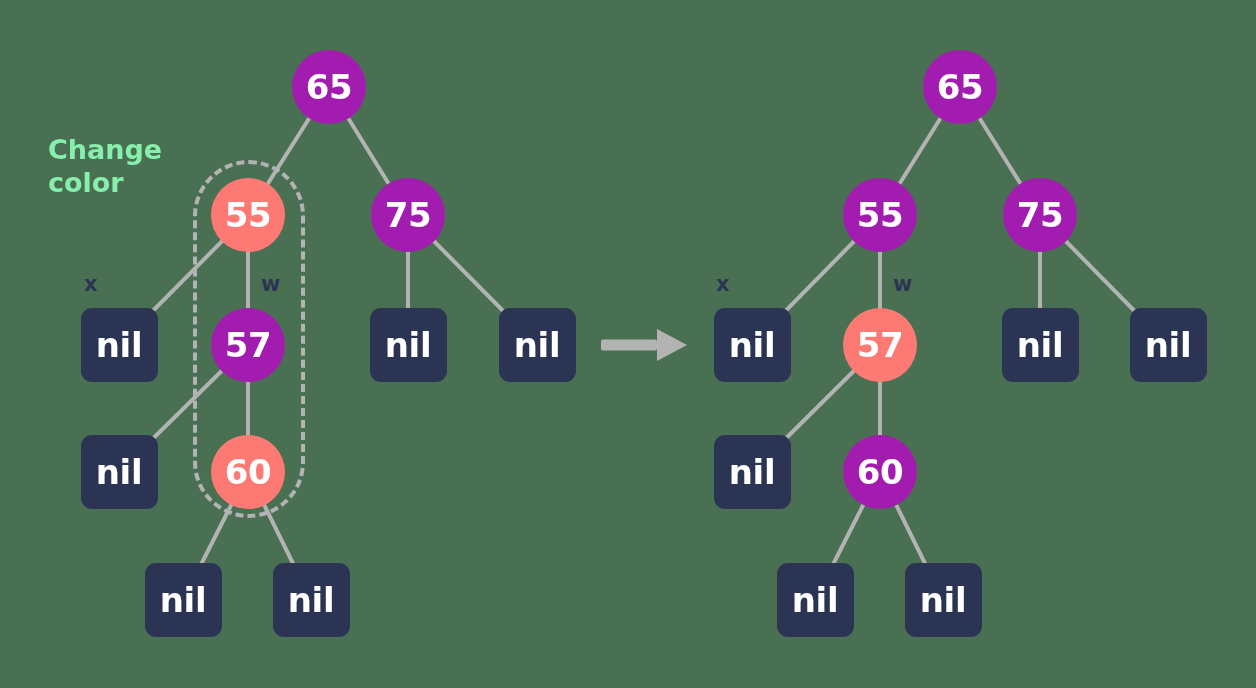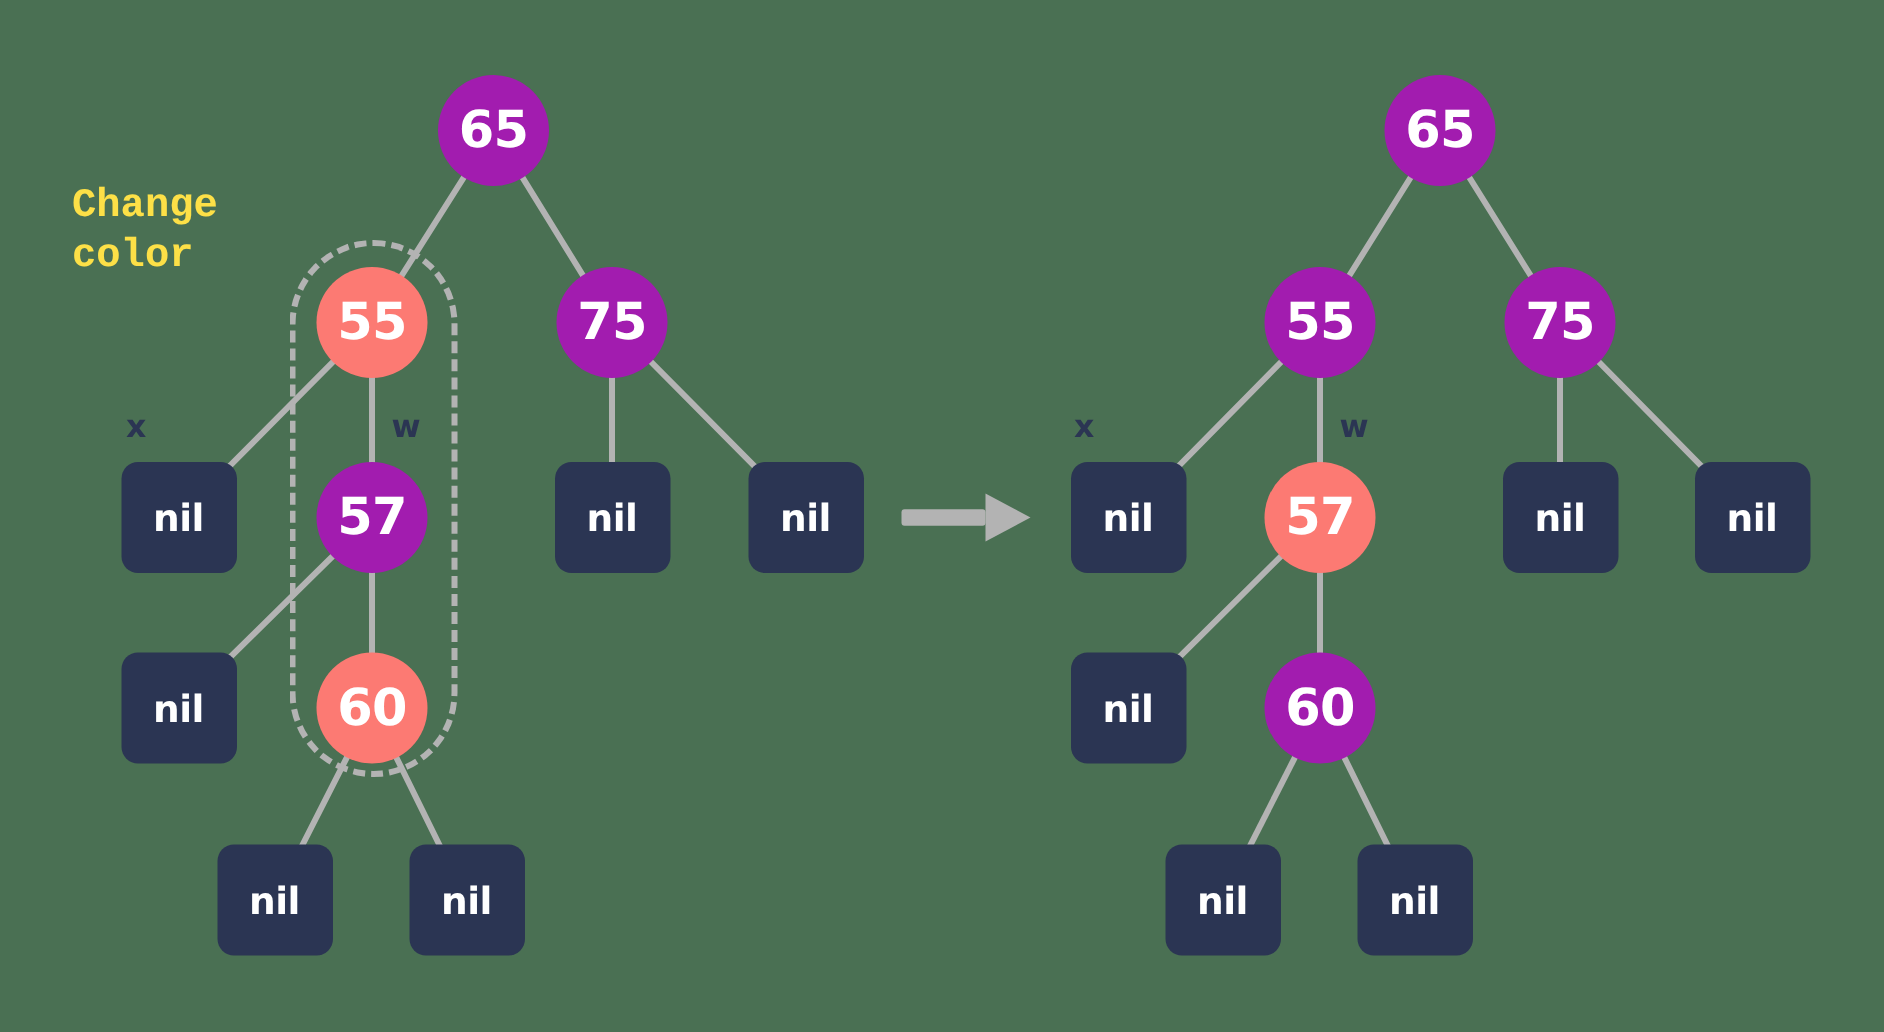--- a/index.html
+++ b/index.html
@@ -39,21 +39,21 @@
   .node.circle {
     border-radius: 50%;
     font-size: 34px;
     letter-spacing: -0.5px;
   }
   .node.circle.black { background: #a21caf; }
   .node.circle.red   { background: #fc7a73; }
   .node.leaf {
     border-radius: 11px;
     background: #2b3553;
-    font-size: 25px;
+    font-size: 34px;
     letter-spacing: -0.3px;
   }
   .ptr-label {
     position: absolute;
     color: #2b3553;
     font-size: 21px;
     font-weight: bold;
     user-select: none;
   }
   .caption {
@@ -97,21 +97,21 @@
       <line x1="880" y1="345" x2="752" y2="472" stroke="#b3b3b3" stroke-width="4" stroke-linecap="round"></line>
       <line x1="880" y1="345" x2="880" y2="472" stroke="#b3b3b3" stroke-width="4" stroke-linecap="round"></line>
       <line x1="880" y1="472" x2="815" y2="600" stroke="#b3b3b3" stroke-width="4" stroke-linecap="round"></line>
       <line x1="880" y1="472" x2="943" y2="600" stroke="#b3b3b3" stroke-width="4" stroke-linecap="round"></line>
       <g>
         <rect x="601" y="339.5" width="56" height="11" rx="2" fill="#b3b3b3"></rect>
         <polygon points="657,329 687,345 657,361" fill="#b3b3b3"></polygon>
       </g>
     </svg>
 
-  <div class="caption" style="left: 48px; top: 122px; color: #fde047; font-family: Liberation Mono, monospace;">Change
+  <div class="caption" style="left: 48px; top: 134px; color: #86efac;">Change
 color</div>
 
   <div class="highlight-ring" style="left: 193px; top: 160px; width: 112px; height: 358px; border-radius: 56px; border-color: rgb(179, 179, 179);"></div>
 
   <div id="left-tree-layer">
       <div class="node circle black" style="left: 292px; top: 50px; width: 74px; height: 74px;">
         <span>65</span>
       </div>
       <div class="node circle red" style="left: 211px; top: 178px; width: 74px; height: 74px;">
         <span>55</span>

